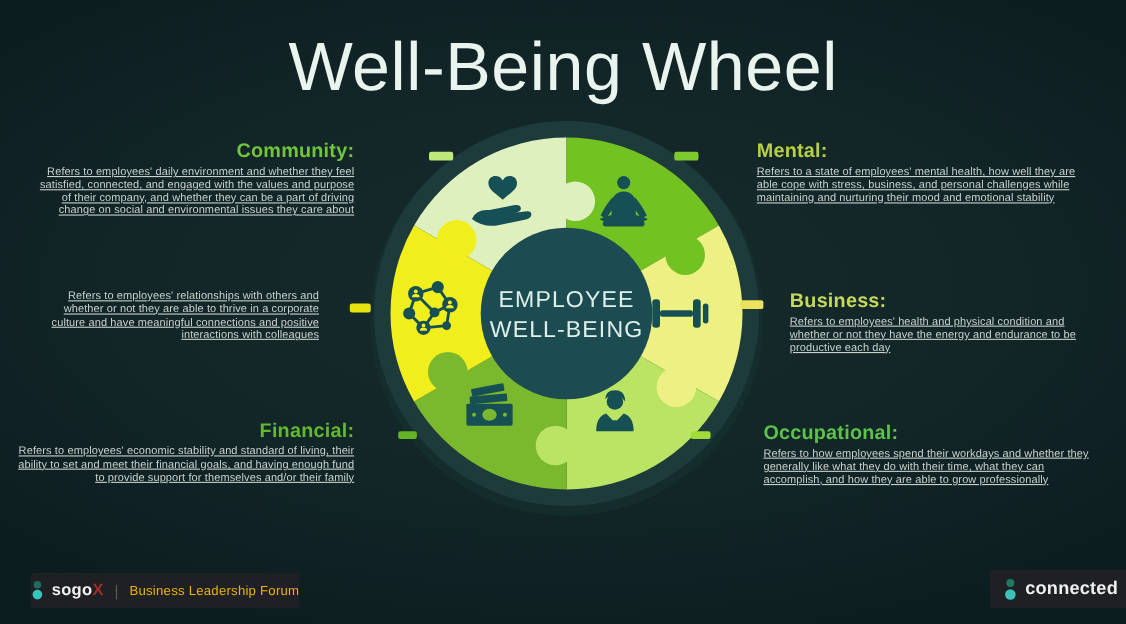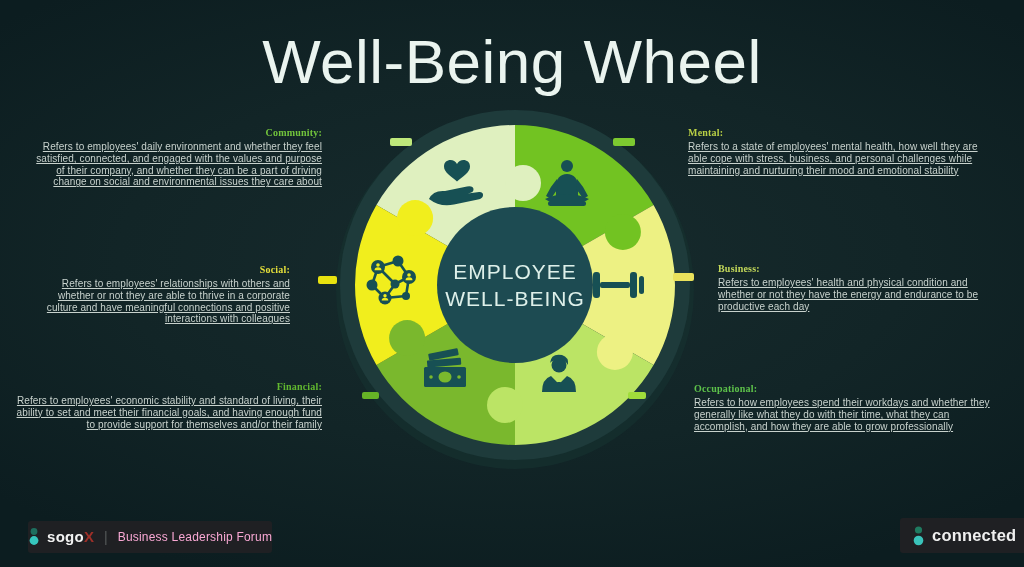--- a/index.html
+++ b/index.html
@@ -11,56 +11,55 @@
   .stage{
     position:relative;width:1024px;height:567px;
     background:radial-gradient(ellipse 70% 60% at 50% 46%, #172b2d 0%, #122527 55%, #0c1d20 100%);
   }
   .title{
     position:absolute;top:26px;left:0;width:1024px;
     text-align:center;font-size:62px;font-weight:500;
     color:#eaf4ef;letter-spacing:0.5px;
   }
   .desc{position:absolute;}
-  .desc .heading{font-size:10px;font-weight:700;margin-bottom:3px;letter-spacing:0.2px;font-family:Liberation Serif, serif;}
+  .desc .heading{font-size:18px;font-weight:700;margin-bottom:3px;letter-spacing:0.2px;}
   .desc .body{font-size:10px;line-height:1.18;color:#c8d2cd;letter-spacing:0.1px;text-decoration:underline;}
   .left-col{text-align:right;}
   .right-col{text-align:left;}
   #community-block{left:28px;top:127px;width:294px;}
   #social-block{left:28px;top:264px;width:262px;}
   #financial-block{left:14px;top:381px;width:308px;}
   #mental-block{left:688px;top:127px;width:292px;}
   #physical-block{left:718px;top:263px;width:280px;}
   #occupational-block{left:694px;top:383px;width:300px;}
   .wheel-wrap{position:absolute;left:315px;top:85px;width:400px;height:400px;}
   .footer-box{
     position:absolute;display:flex;align-items:center;
     background:#1f2023;border-radius:3px;
   }
   #footer-left{left:28px;top:521px;height:32px;padding:0 0;gap:7px;}
   #footer-right{left:900px;top:518px;height:35px;padding:0 12px;gap:7px;}
   .brand-main{font-size:15px;font-weight:700;color:#f2f2f2;letter-spacing:0.3px;}
   .brand-x{font-size:15px;font-weight:700;color:#9e2f28;}
   .brand-divider{font-size:14px;color:#565b5b;margin:0 3px;font-weight:300;}
-  .forum-text{font-size:12px;color:#f9a8d4;letter-spacing:0.2px;white-space:nowrap;}
+  .forum-text{font-size:12px;color:#eab308;letter-spacing:0.2px;white-space:nowrap;}
   .sogolytics-text{font-size:16.5px;font-weight:600;color:#efefef;letter-spacing:0.2px;}
 </style>
 </head>
 <body>
 
 <div class="stage">
 
   <div class="title">Well-Being Wheel</div>
 
   <div class="desc left-col" id="community-block">
     <div class="heading" style="color: rgb(114, 196, 60);">Community:</div>
     <div class="body">Refers to employees' daily environment and whether they feel satisfied, connected, and engaged with the values and purpose of their company, and whether they can be a part of driving change on social and environmental issues they care about</div>
   </div>
   <div class="desc left-col" id="social-block">
-    <div class="heading" style="color: rgb(228, 223, 58);">Social:</div>
     <div class="body">Refers to employees' relationships with others and whether or not they are able to thrive in a corporate culture and have meaningful connections and positive interactions with colleagues</div>
   </div>
   <div class="desc left-col" id="financial-block">
     <div class="heading" style="color: rgb(98, 185, 47);">Financial:</div>
     <div class="body">Refers to employees' economic stability and standard of living, their ability to set and meet their financial goals, and having enough fund to provide support for themselves and/or their family</div>
   </div>
 
   <div class="desc right-col" id="mental-block">
     <div class="heading" style="color: rgb(184, 207, 69);">Mental:</div>
     <div class="body">Refers to a state of employees' mental health, how well they are able cope with stress, business, and personal challenges while maintaining and nurturing their mood and emotional stability</div>

